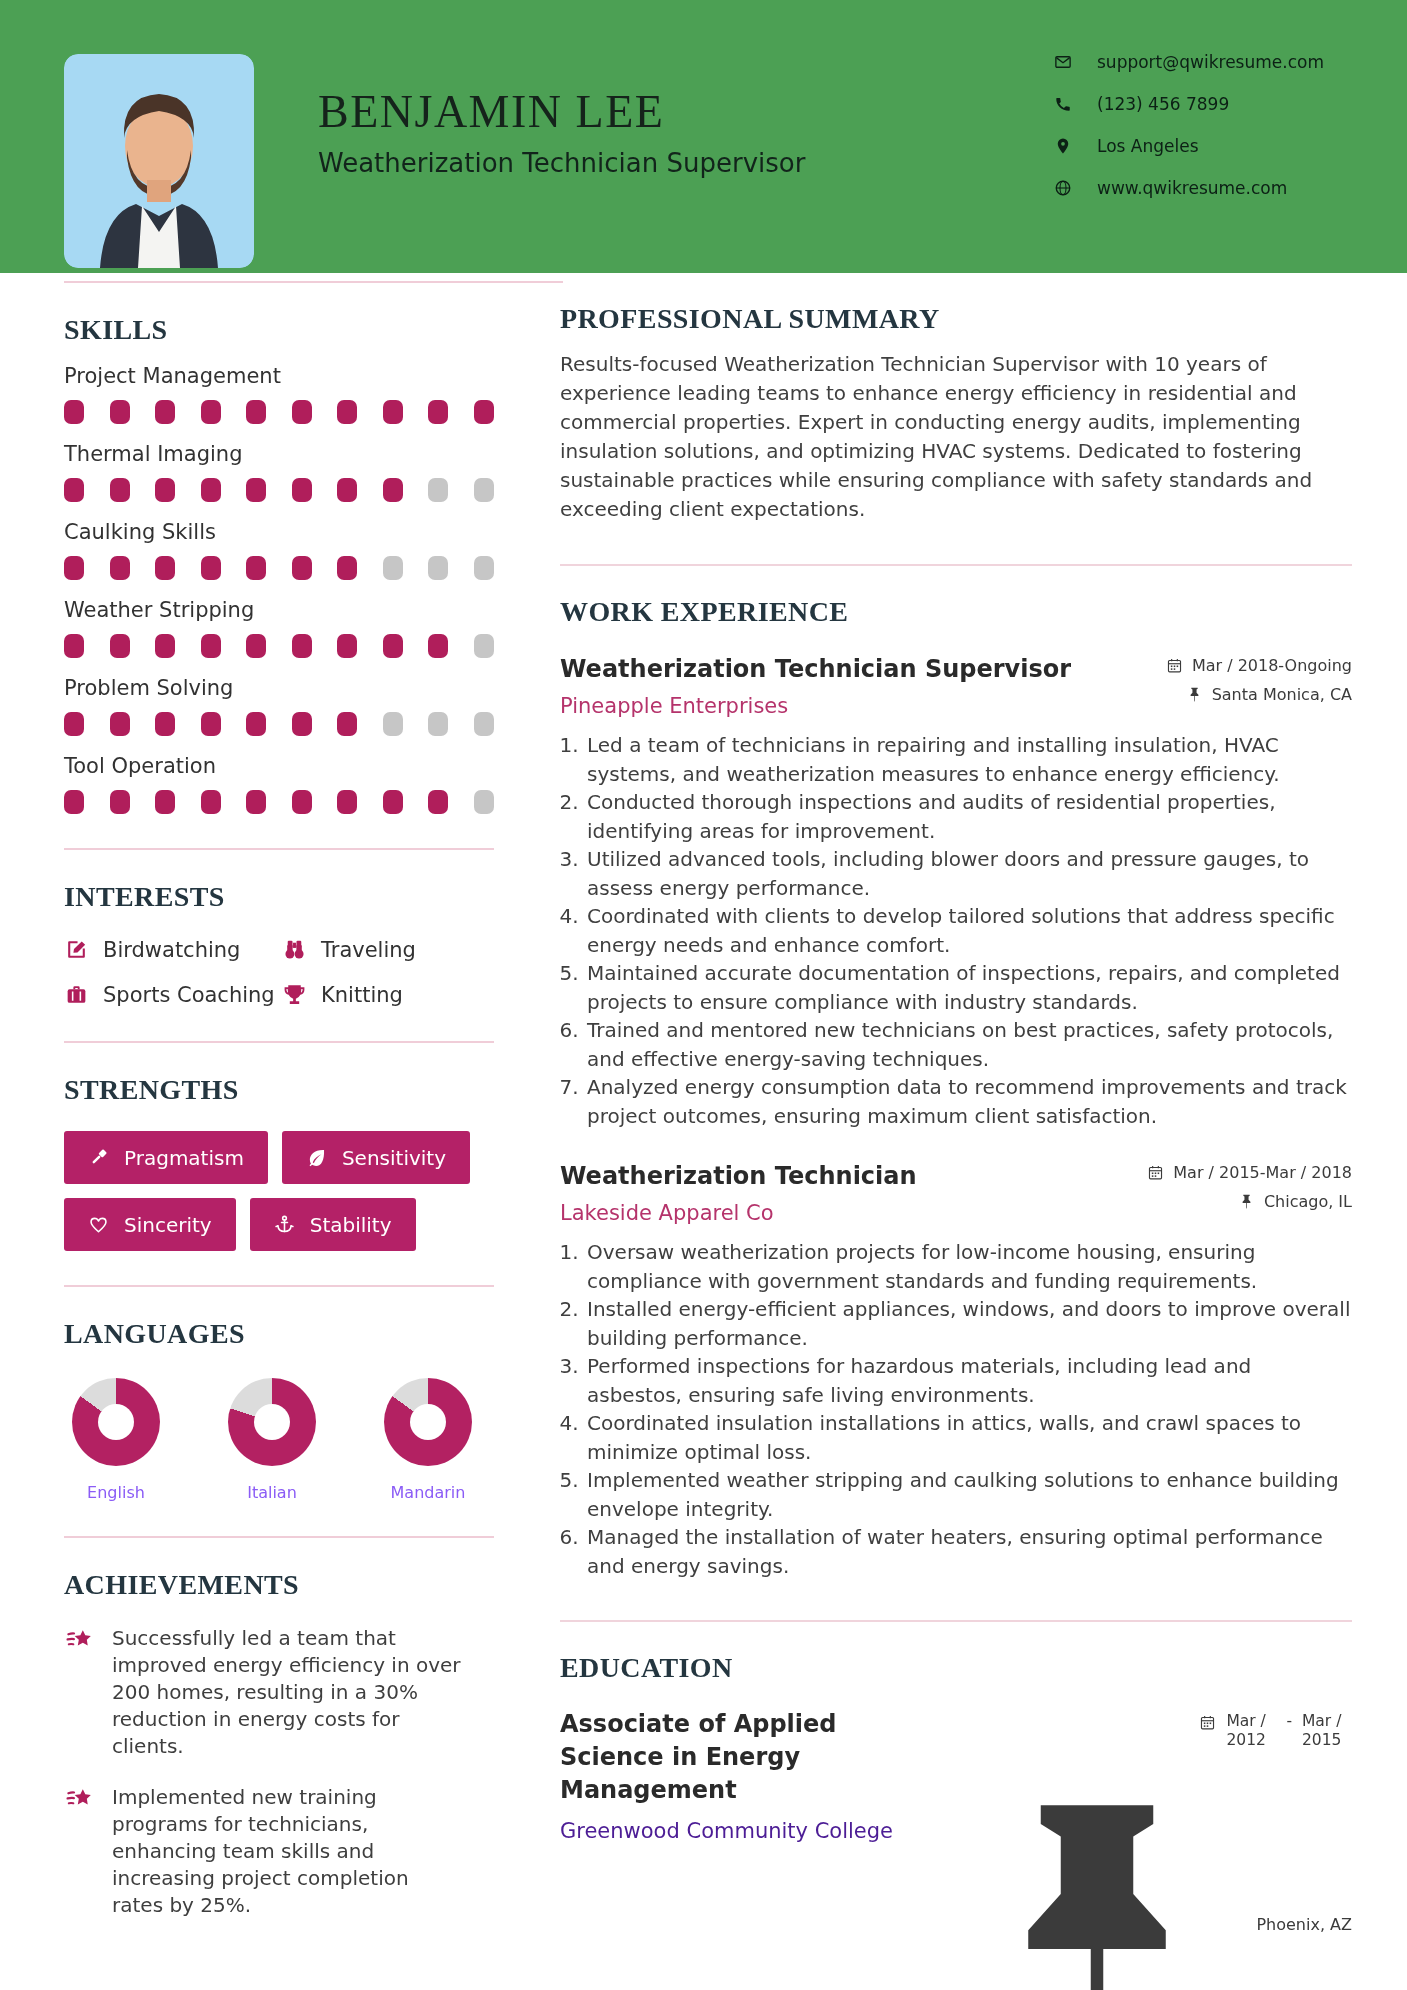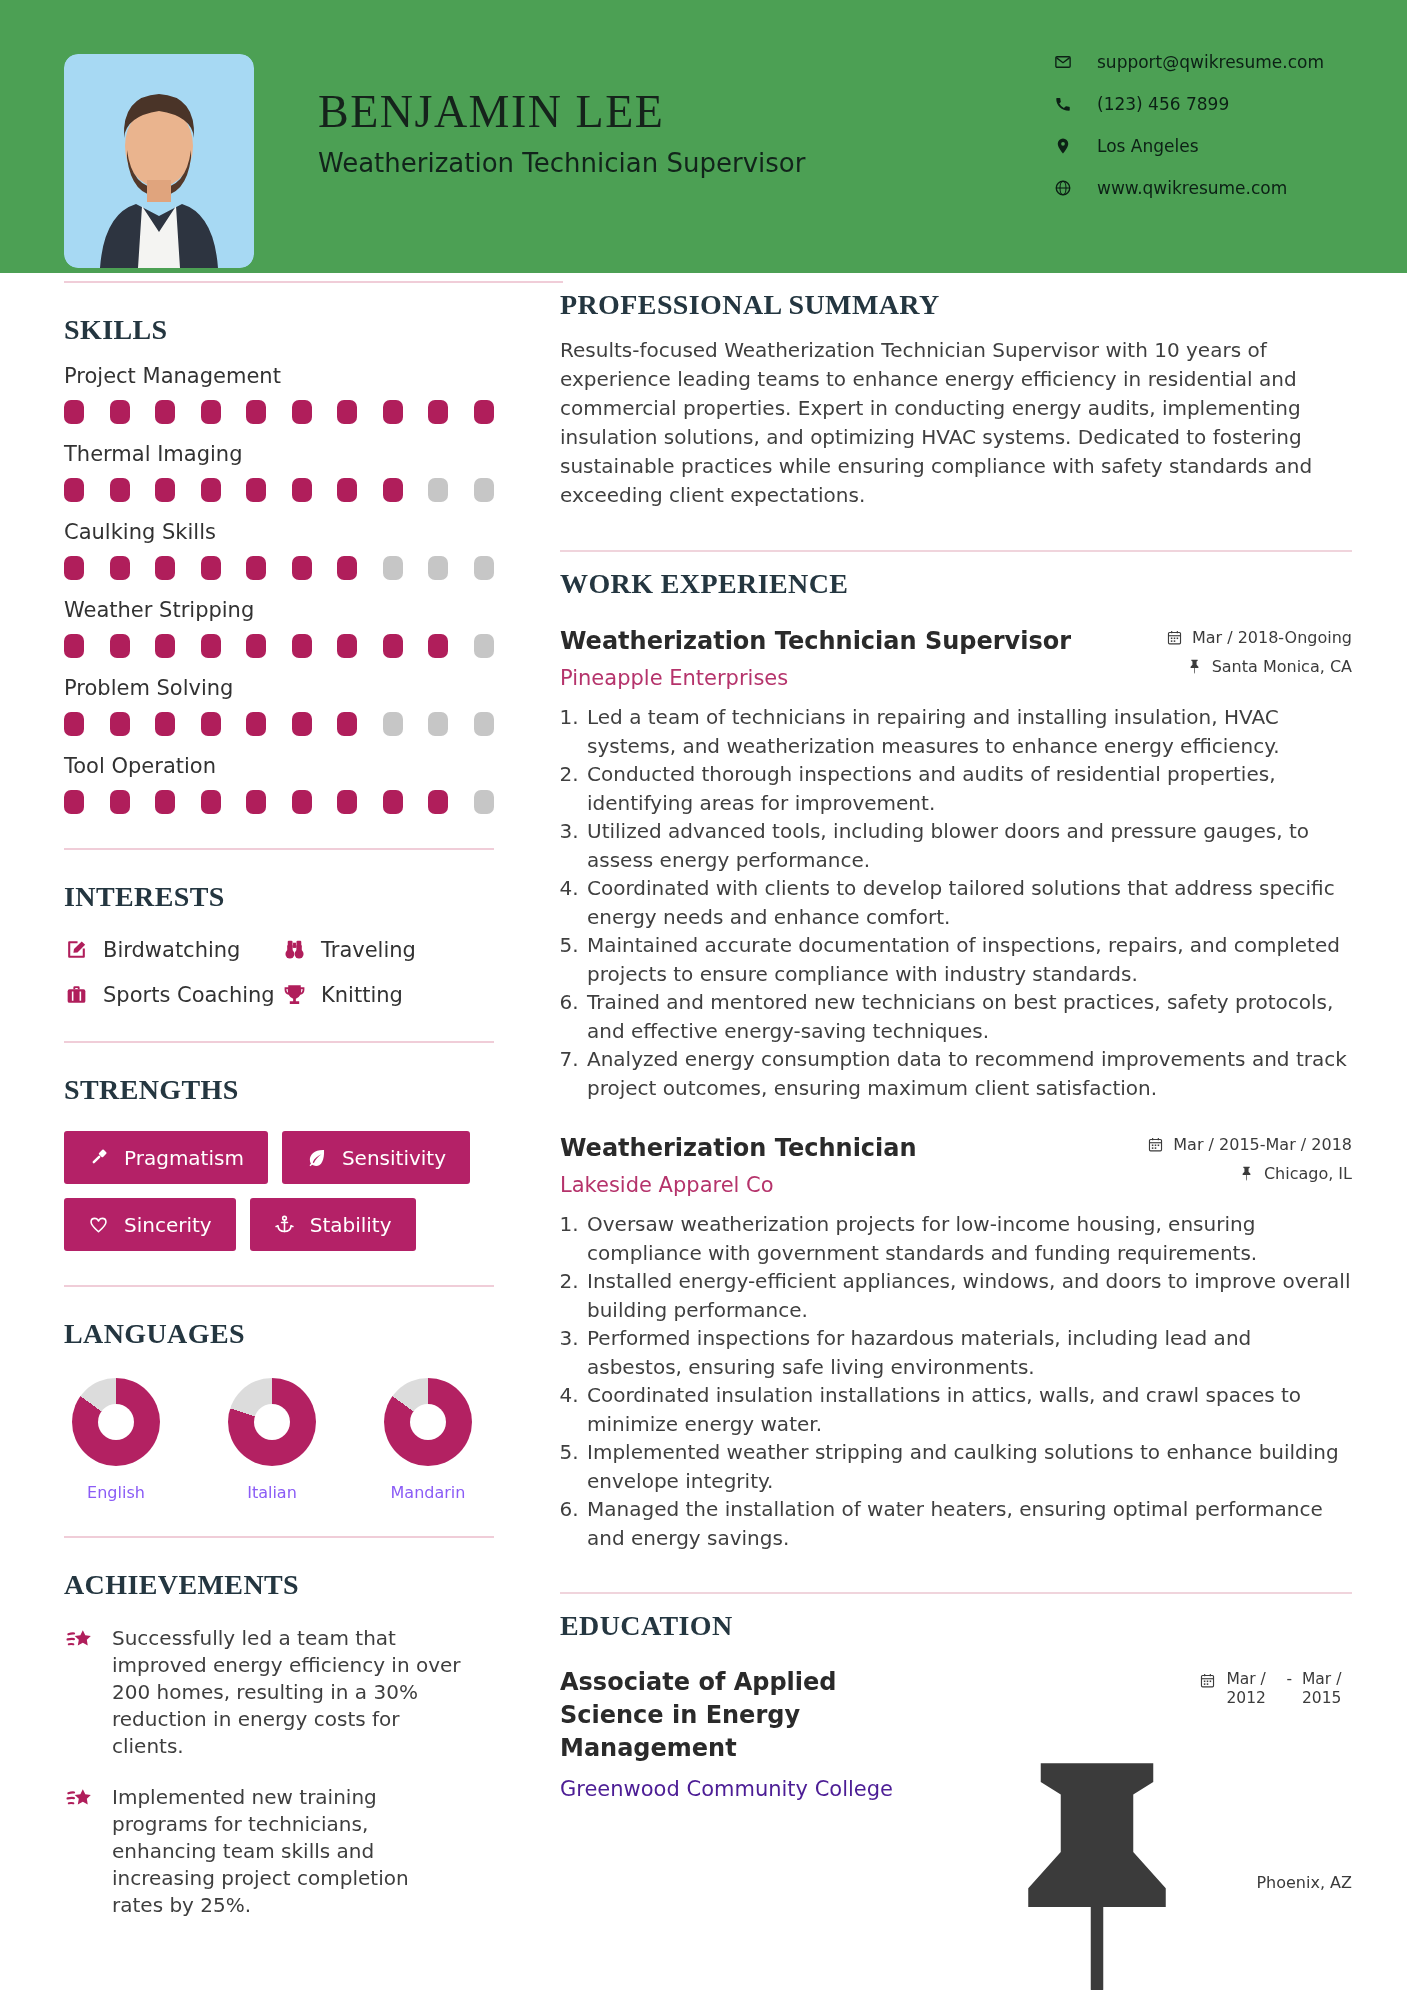--- a/index.html
+++ b/index.html
@@ -21,21 +21,21 @@
   .ic svg{width:100%;height:100%;display:block}
 
   
   .main{flex:1;display:flex;gap:66px;padding:0 55px 0 64px;align-items:flex-start}
   .col-l{width:430px;flex:none}
   .col-r{flex:1;min-width:0}
   .topline{border-top:2px solid #f0cdd8;margin-top:8px;width:499px}
   h2.sec{font-family:"Liberation Serif","DejaVu Serif",serif;font-size:28px;font-weight:700;
          color:#243640;letter-spacing:.4px;margin:0}
   .col-l h2.sec{margin-top:31px}
-  .col-r h2.sec{margin-top:16px}
+  .col-r h2.sec{margin-top:30px}
   .div-l{border-top:2px solid #f0cdd8;margin-top:34px}
   .div-r{border-top:2px solid #f0d4dc;margin-top:40px}
 
   
   .skill{margin-top:18px}
   .skill-label{font-size:21px;color:#323232}
   .dots{display:flex;justify-content:space-between;margin-top:12px}
   .dot{width:20px;height:24px;border-radius:7px;background:#c6c6c6}
   .dot.filled{background:#b01e5b}
 
@@ -510,21 +510,21 @@
             </div>
           </div>
           <ol class="bullets">
 
               <li>Oversaw weatherization projects for low-income housing, ensuring compliance with government standards and funding requirements.</li>
 
               <li>Installed energy-efficient appliances, windows, and doors to improve overall building performance.</li>
 
               <li>Performed inspections for hazardous materials, including lead and asbestos, ensuring safe living environments.</li>
 
-              <li>Coordinated insulation installations in attics, walls, and crawl spaces to minimize energy water.</li>
+              <li>Coordinated insulation installations in attics, walls, and crawl spaces to minimize optimal loss.</li>
 
               <li>Implemented weather stripping and caulking solutions to enhance building envelope integrity.</li>
 
               <li>Managed the installation of water heaters, ensuring optimal performance and energy savings.</li>
             </ol>
         </div>
       </div>
 
     <div class="div-r"></div>
     <h2 class="sec">EDUCATION</h2>

